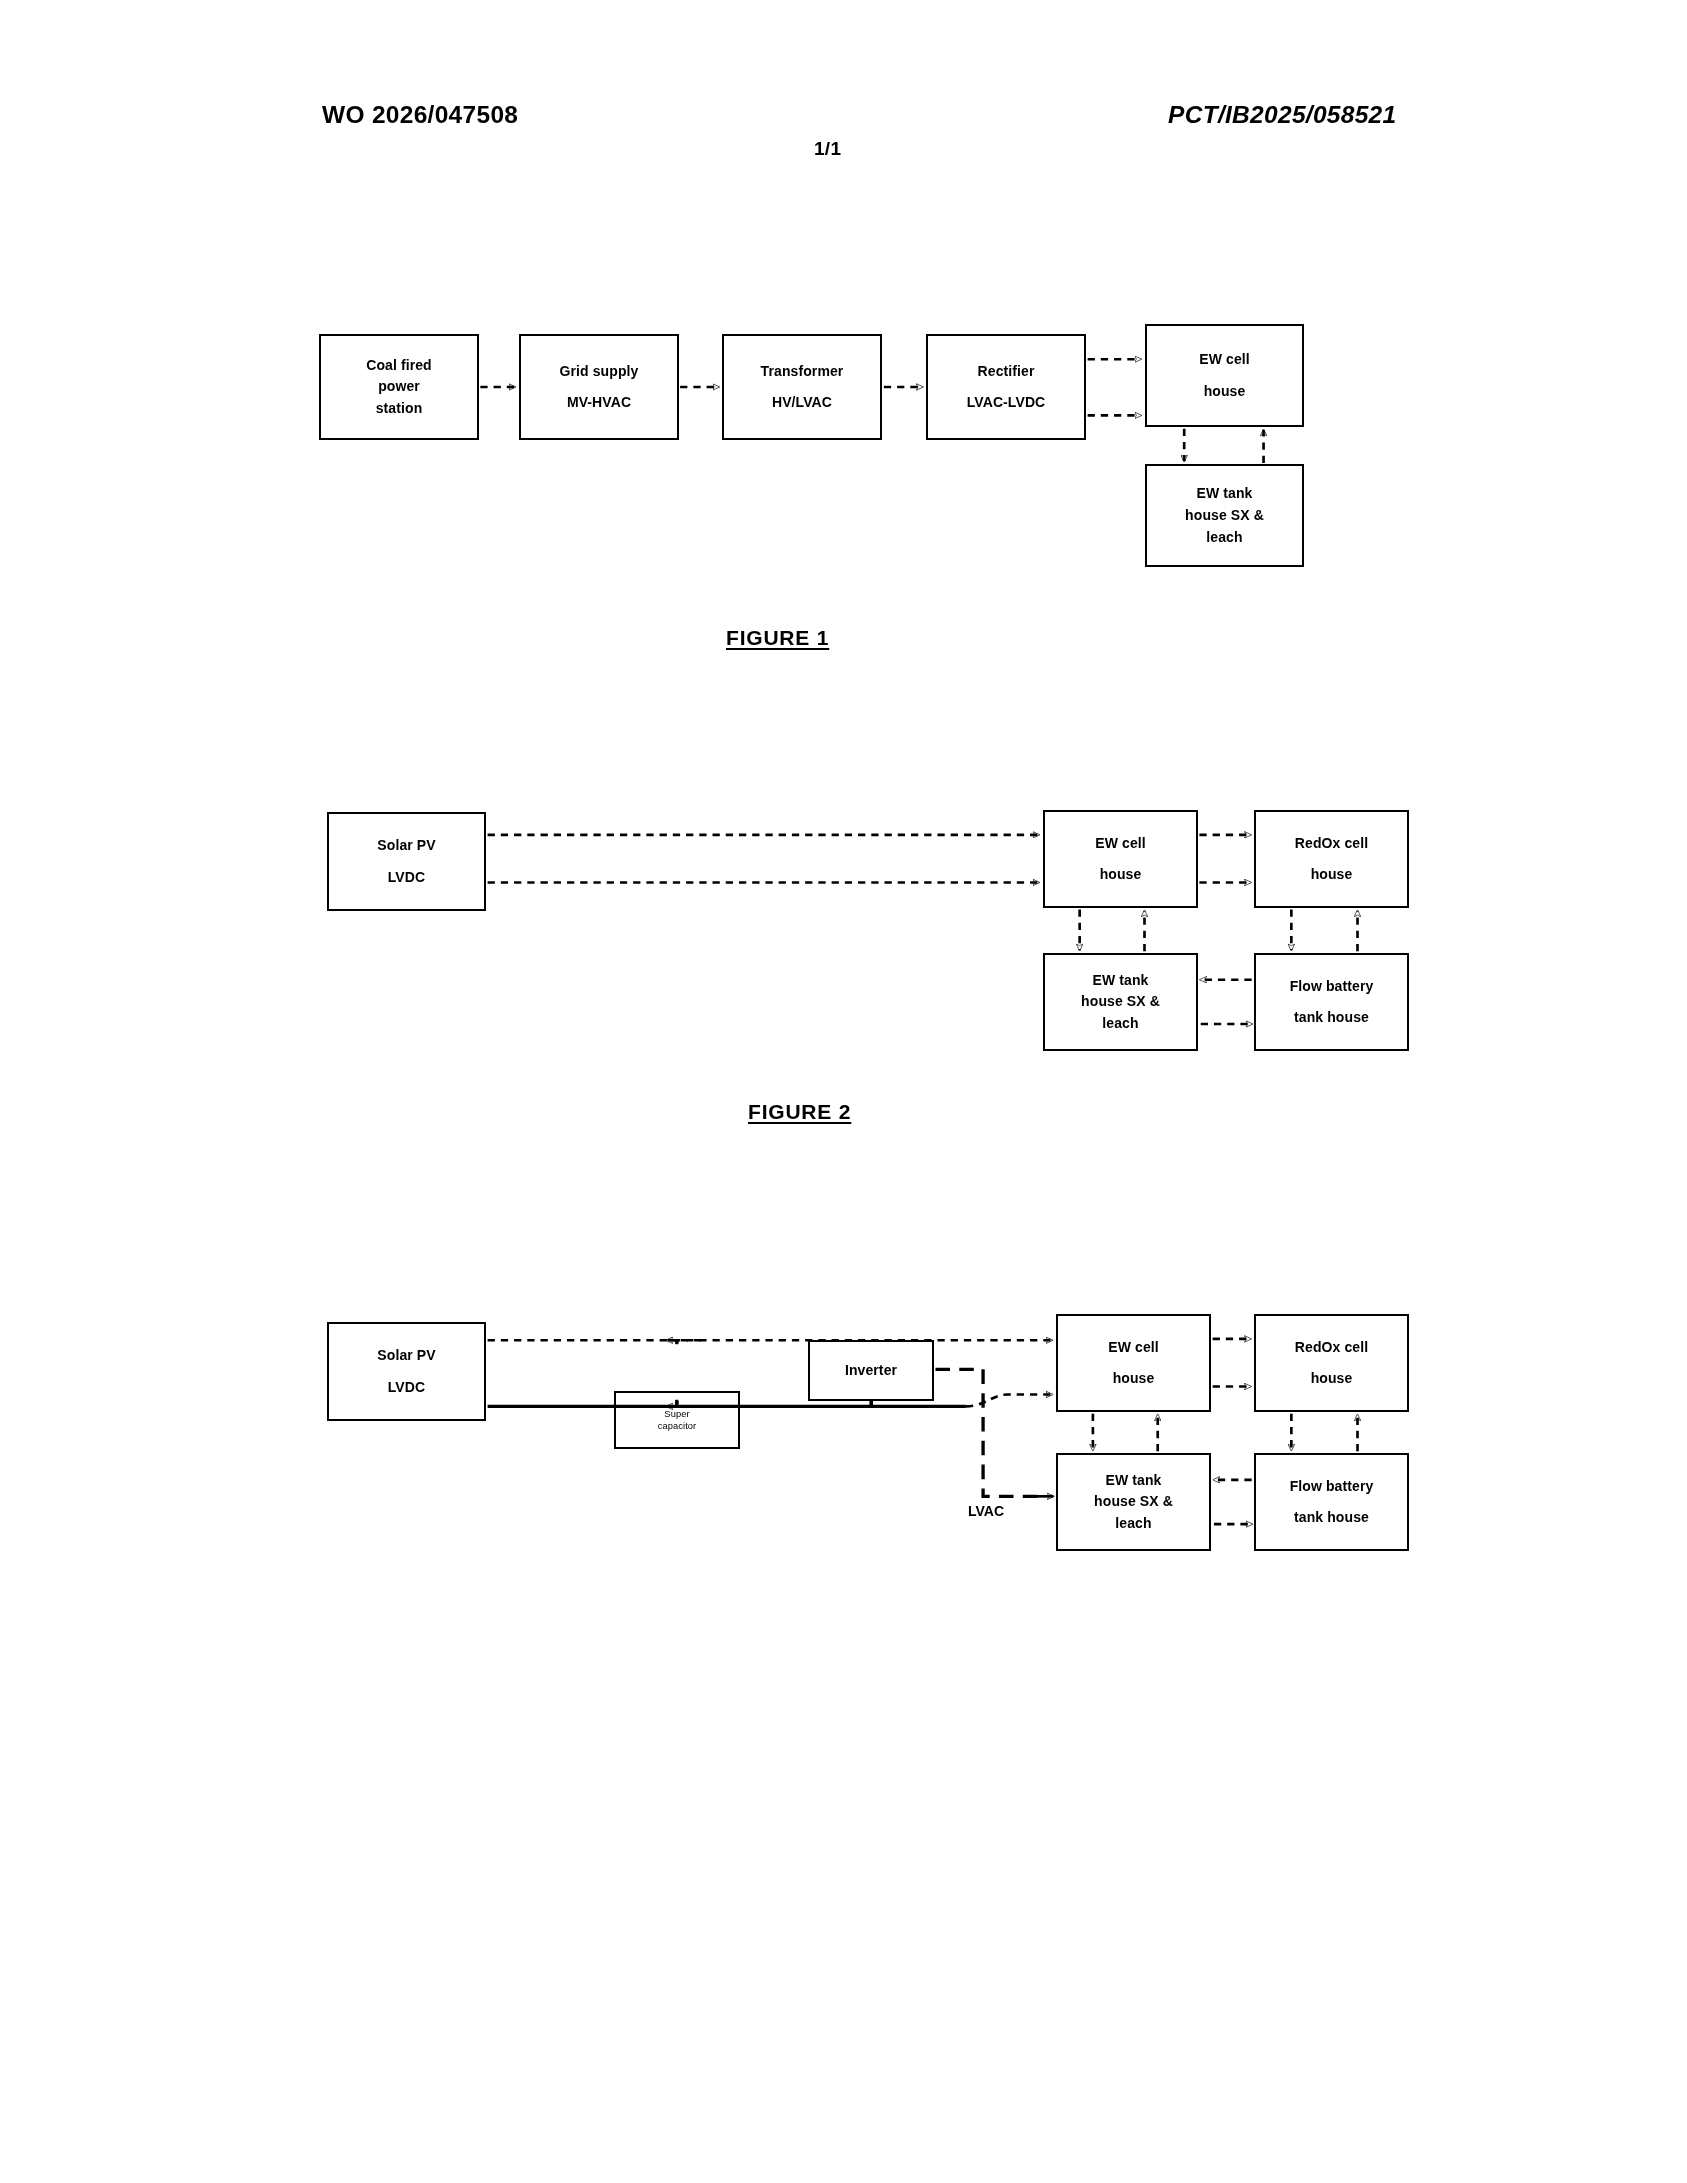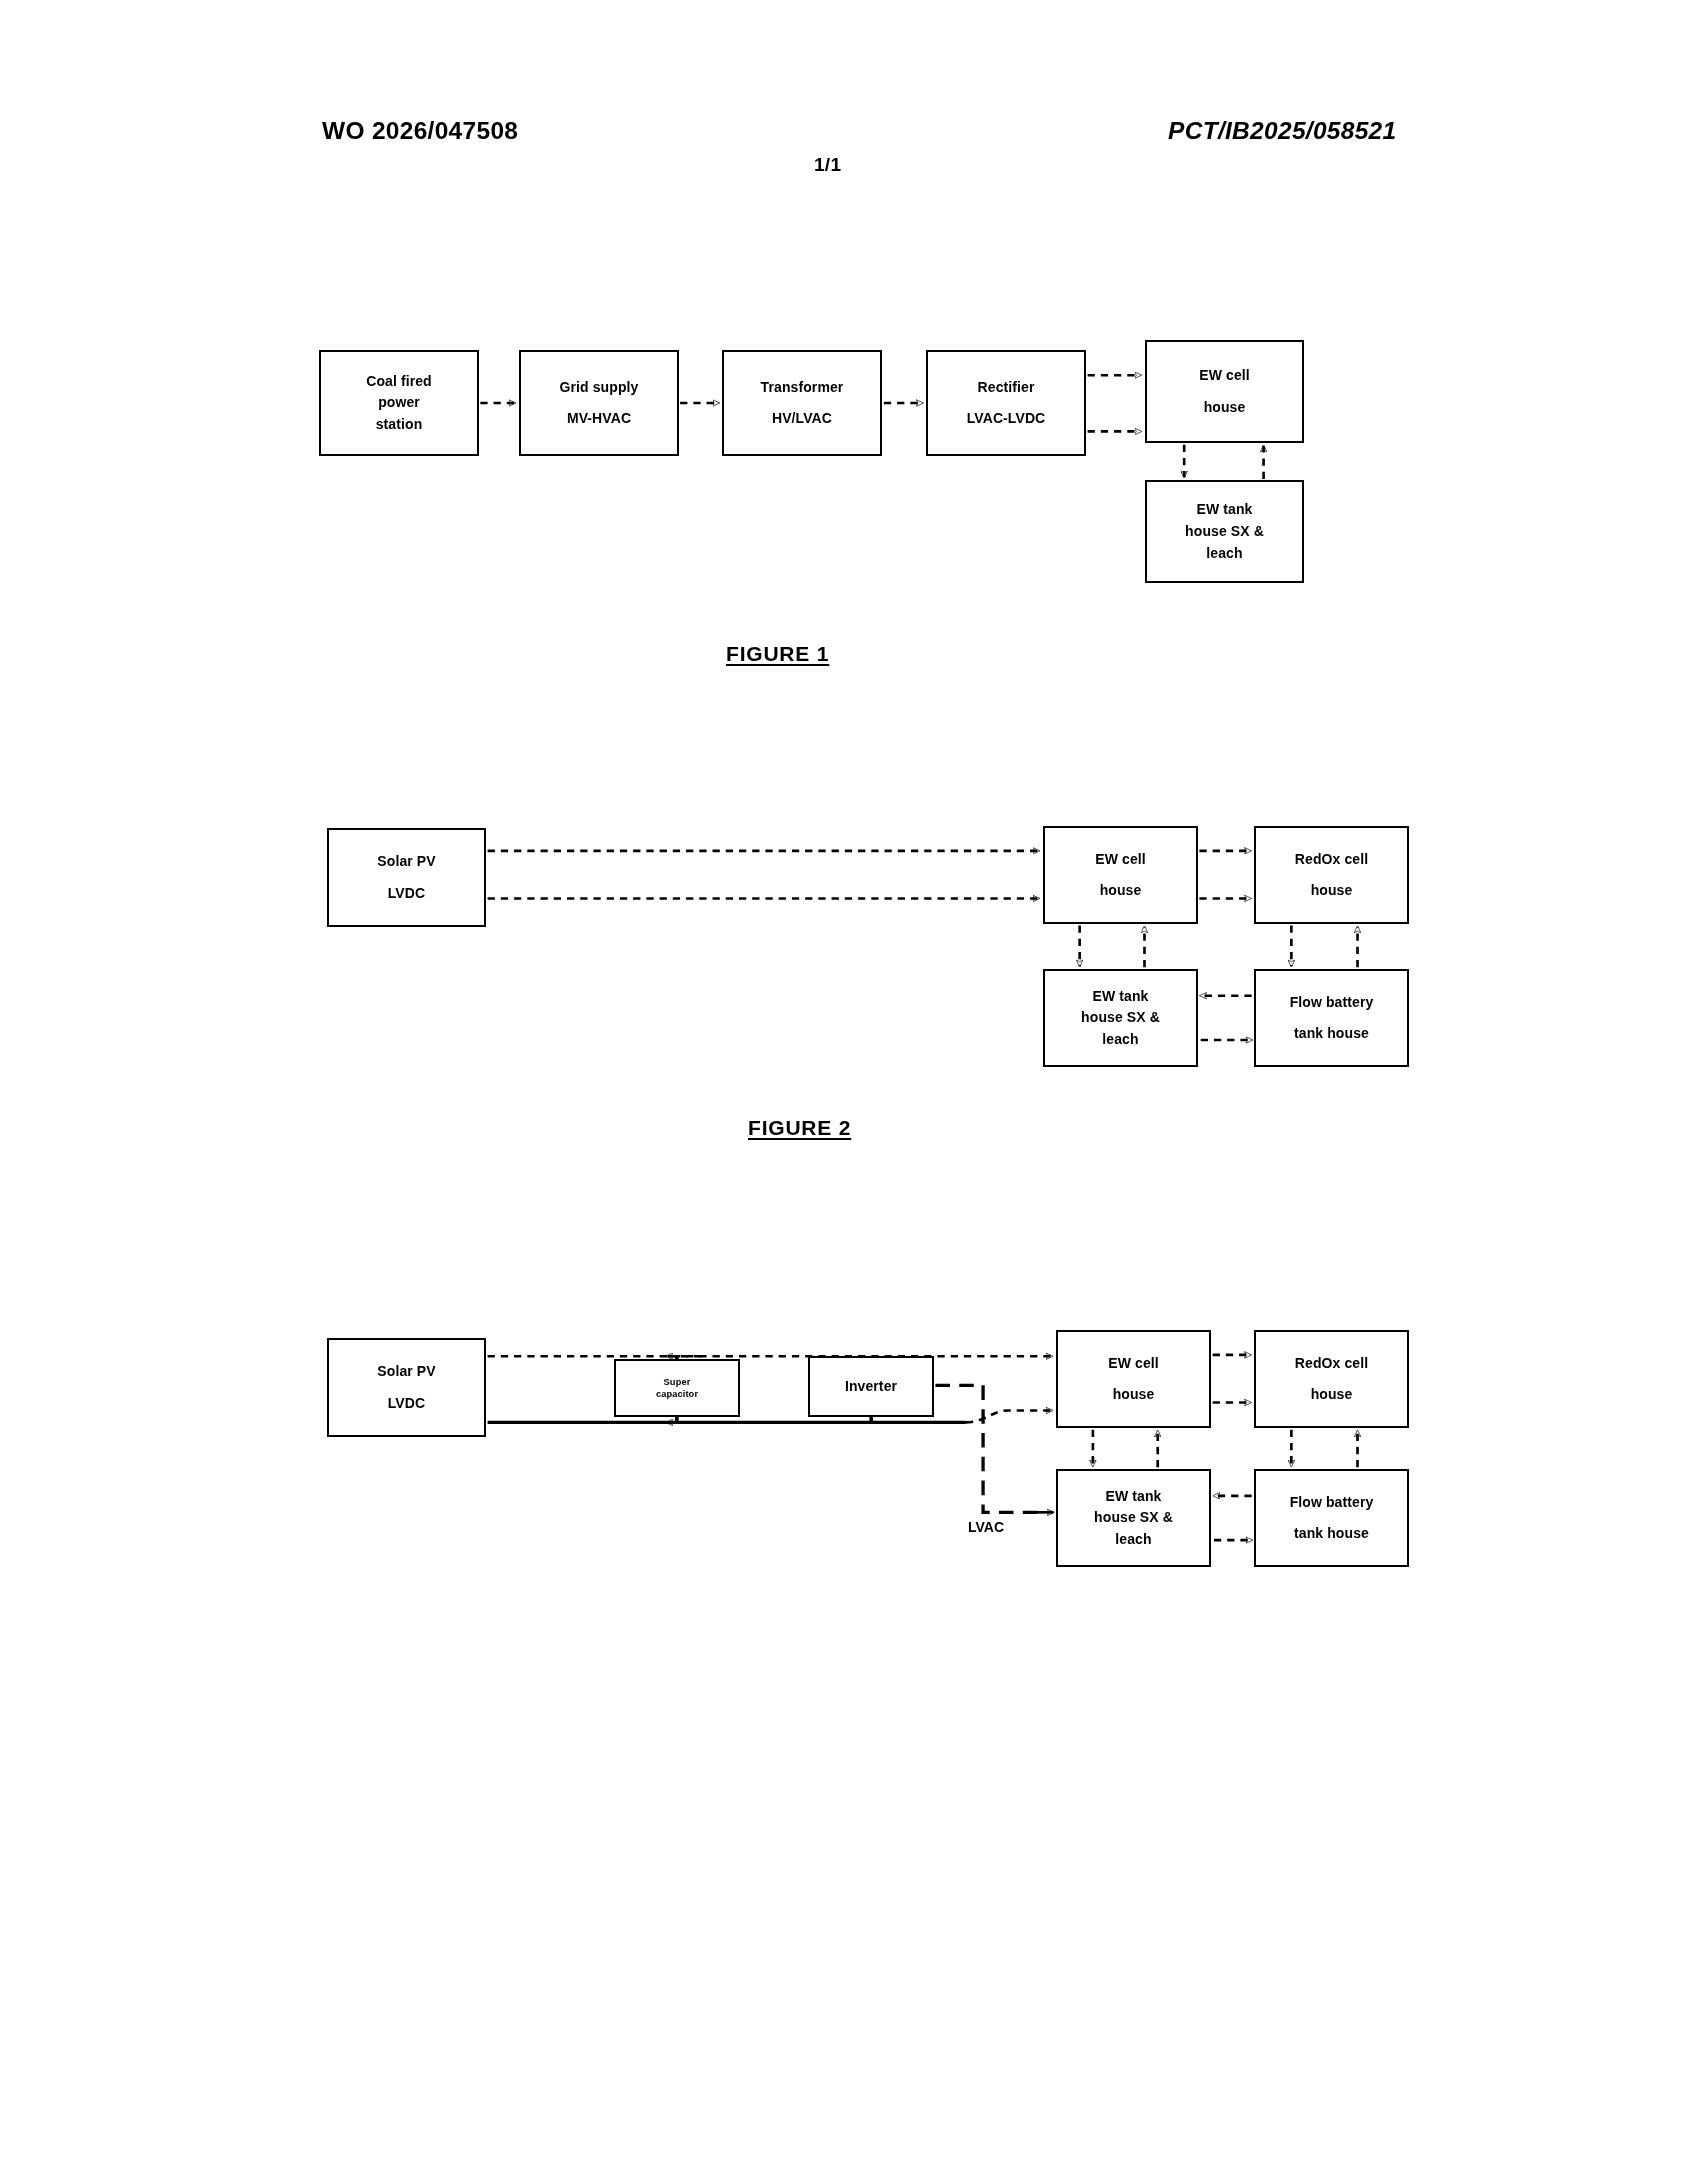--- a/index.html
+++ b/index.html
@@ -2,21 +2,21 @@
 <html style="font-size:10.6px"><head>
 <meta charset="utf-8">
 <style>
   html,body{margin:0;padding:0;background:#ffffff;}
   body{
     width:1687px;height:2183px;position:relative;
     font-family:"Liberation Sans","DejaVu Sans",sans-serif;
     color:#000;
     -webkit-font-smoothing:none;
   }
-  .page{position:absolute;left:0;top:16px;width:1687px;height:1605px;overflow:hidden;}
+  .page{position:absolute;left:0;top:0;width:1687px;height:1605px;overflow:hidden;}
 
   
   .hdr{position:absolute;font-weight:bold;font-size:24.5px;letter-spacing:0.3px;white-space:nowrap;}
   #hdr-left{left:322px;top:101px;}
   #hdr-right{left:1168px;top:101px;font-style:italic;}
   #page-num{left:814px;top:138px;font-weight:bold;font-size:19px;}
 
   
   .fig-caption{
     position:absolute;font-weight:bold;font-size:21px;letter-spacing:0.8px;
@@ -29,21 +29,21 @@
   
   .box{
     position:absolute;background:#fff;border:2px solid #000;
     box-sizing:border-box;
     display:flex;flex-direction:column;justify-content:center;
     text-align:center;font-size:14px;line-height:1.08;font-weight:600;
     letter-spacing:0.1px;
   }
   .box .ln{display:block;padding:3.3px 1.3px;}
   .box.two-gap .ln{padding:8px 1.3px;}
-  .box.small{font-size:9.3px;font-weight:700;}
+  .box.small{font-size:9.3px;font-weight:400;margin-top:48px;}
   .box.small .ln{padding:1.3px;}
 
   
   .free-label{position:absolute;font-size:14px;font-weight:600;white-space:nowrap;}
 
   
   svg.wires{position:absolute;left:0;top:0;width:1687px;height:2183px;overflow:visible;}
   svg.wires line,svg.wires path,svg.wires polyline{fill:none;stroke:#000;}
 </style>
 </head>

